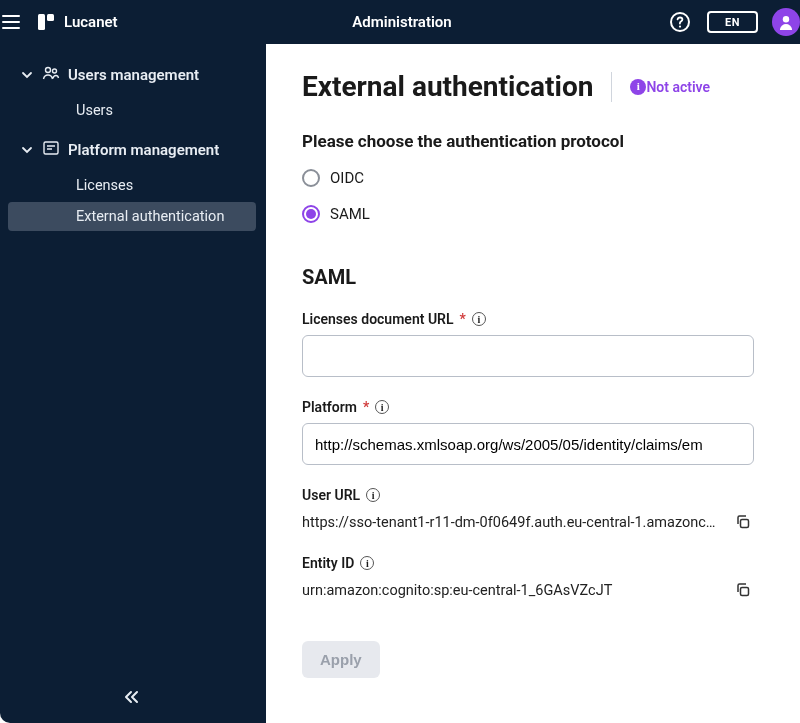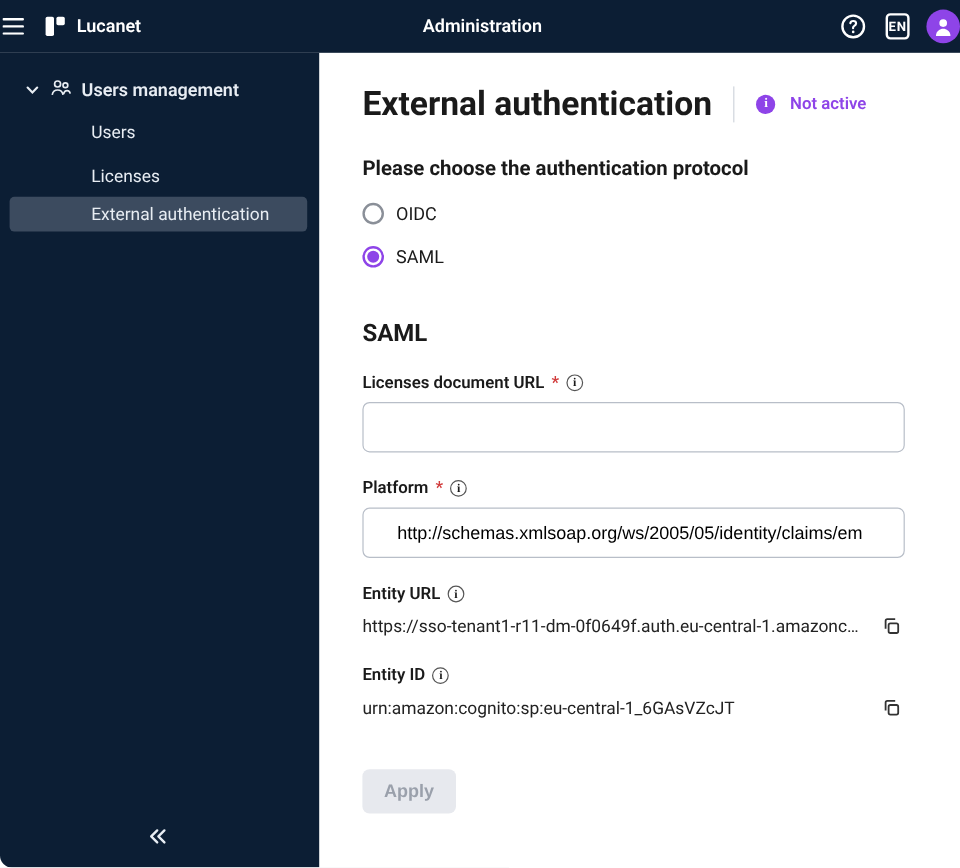--- a/index.html
+++ b/index.html
@@ -15,21 +15,21 @@
       display: flex;
       align-items: center;
       padding: 0 0;
       position: relative;
     }
     .header .burger { width: 22px; height: 22px; display:flex; align-items:center; justify-content:center; cursor:pointer; }
     .header .logo { display:flex; align-items:center; gap:8px; margin-left:14px; font-weight:600; font-size:15px; }
     .header .title { position:absolute; left:4px; right:0; text-align:center; font-weight:600; font-size:15px; pointer-events:none; }
     .header .right { margin-left:auto; display:flex; align-items:center; gap:14px; }
     .icon-btn { width:26px; height:26px; display:flex; align-items:center; justify-content:center; cursor:pointer; border-radius:4px; }
-    .lang-btn { border:2px solid #fff; border-radius:4px; font-size:11px; font-weight:700; width:20px; height:22px; display:flex; align-items:center; justify-content:center; cursor:pointer; letter-spacing:0.5px; }
+    .lang-btn { border:2px solid #fff; border-radius:4px; font-size:11px; font-weight:700; width:51px; height:22px; display:flex; align-items:center; justify-content:center; cursor:pointer; letter-spacing:0.5px; }
     .avatar { width:28px; height:28px; border-radius:50%; background:#8e44e8; display:flex; align-items:center; justify-content:center; cursor:pointer; }
     
     
     .body { display:flex; height: calc(100% - 44px); }
     
     
     .sidebar {
       width: 266px;
       background: #0c1e34;
       color: #e8edf3;
@@ -45,41 +45,41 @@
     .side-item { padding: 6px 8px 6px 68px; font-size:14.5px; cursor:pointer; display:flex; align-items:flex-start; border-radius:4px; margin: 2px 6px 2px 8px; }
     .side-item.active { background:#3c4b5f; }
     
     .sidebar .collapse { margin-top:auto; padding: 10px 0 10px 0; display:flex; justify-content:center; cursor:pointer; }
     
     
     .main { flex:1; padding: 26px 36px 24px 36px; overflow:auto; color:#1a1a1a; }
     .page-head { display:flex; align-items:center; gap:18px; margin-bottom: 28px; }
     .page-title { font-size:28px; font-weight:700; }
     .divider-v { width:1px; height:30px; background:#d0d5dd; }
-    .badge { display:flex; align-items:flex-start; gap:12px; color:#8e44e8; font-weight:600; font-size:14px; }
+    .badge { display:flex; align-items:flex-start; gap:0; color:#8e44e8; font-weight:600; font-size:14px; }
     .badge .info { width:16px; height:16px; border-radius:50%; background:#8e44e8; display:inline-block; position:relative; }
     .badge .info::after { content:"i"; color:#fff; font-weight:700; font-size:11px; position:absolute; left:0; right:0; top:1px; text-align:center; font-family: Georgia, serif; }
     
     .check-row { display:flex; align-items:center; gap:10px; margin-bottom: 28px; font-size:16px; }
     .check { width:18px; height:18px; border-radius:3px; background:#8e44e8; display:flex; align-items:center; justify-content:center; cursor:pointer; flex-shrink:0; }
     
     .section-heading { font-size:17px; font-weight:700; margin-bottom: 18px; }
     
     .radio-row { display:flex; align-items:center; gap:10px; margin-bottom: 18px; font-size:15px; cursor:pointer; }
     .radio { width:18px; height:18px; border-radius:50%; border:2px solid #8a8f98; display:flex; align-items:center; justify-content:center; flex-shrink:0; }
     .radio.checked { border-color:#8e44e8; }
     .radio.checked::after { content:""; width:10px; height:10px; border-radius:50%; background:#8e44e8; }
     
     .saml-h { font-size:20px; font-weight:700; margin-top: 42px; margin-bottom: 22px; }
     
     .field { margin-bottom: 22px; }
     .field-label { font-size:14px; font-weight:600; margin-bottom:8px; display:flex; align-items:center; gap:6px; }
     .req { color:#d13b3b; }
     .info-ic { width:14px; height:14px; border:1.5px solid #555; border-radius:50%; display:inline-flex; align-items:center; justify-content:center; font-size:10px; font-weight:700; font-family: Georgia, serif; cursor:help; }
-    .text-input { width: 452px; height:42px; border:1px solid #b8bec8; border-radius:6px; padding: 0 28px; font-size:15px; outline:none; }
+    .text-input { width: 452px; height:42px; border:1px solid #b8bec8; border-radius:6px; padding: 0 12px; font-size:15px; outline:none; }
     
     .ro-field { margin-bottom: 22px; width: 452px; }
     .ro-row { display:flex; align-items:center; gap:10px; }
     .ro-value { flex:1; font-size:14.5px; color:#222; white-space:nowrap; overflow:hidden; text-overflow:ellipsis; }
     .copy-btn { width:22px; height:22px; display:flex; align-items:center; justify-content:center; cursor:pointer; flex-shrink:0; }
     
     .apply-btn { margin-top: 18px; background:#e7e9ee; color:#9aa0ab; border:none; border-radius:6px; padding: 10px 18px; font-size:15px; font-weight:600; cursor:not-allowed; }
   </style>
 </head>
 <body>
@@ -137,20 +137,34 @@
               </svg>
           </span>
           <span>Users management</span>
         </div>
         <div class="side-item">
           <span>Users</span>
         </div>
       </div>
 
       <div class="side-section">
+        <div class="side-header">
+          <span class="chev">
+            <svg width="12" height="12" viewBox="0 0 12 12">
+                <path d="M2 4l4 4 4-4" stroke="#e8edf3" stroke-width="1.8" fill="none" stroke-linecap="round"></path>
+              </svg>
+          </span>
+          <span>
+            <svg width="18" height="18" viewBox="0 0 18 18" fill="none" stroke="#e8edf3" stroke-width="1.4">
+                <rect x="2" y="3" width="14" height="12" rx="1.5"></rect>
+                <path d="M5 7h8M5 10h5"></path>
+              </svg>
+          </span>
+          <span>Platform management</span>
+        </div>
         <div class="side-item">
           <span>Licenses</span>
         </div>
         <div class="side-item active">
           <span>External authentication</span>
         </div>
       </div>
 
       <div class="collapse">
         <svg width="16" height="16" viewBox="0 0 16 16">
@@ -197,21 +211,21 @@
         <div class="field-label">
           <span>Platform</span>
           <span class="req">*</span>
           <span class="info-ic">i</span>
         </div>
         <input class="text-input" value="http://schemas.xmlsoap.org/ws/2005/05/identity/claims/em" style="">
       </div>
       
       <div class="ro-field">
         <div class="field-label">
-          <span>Entity URL</span>
+          <span>User URL</span>
           <span class="info-ic">i</span>
         </div>
         <div class="ro-row">
           <div class="ro-value">https://sso-tenant1-r11-dm-0f0649f.auth.eu-central-1.amazoncog…</div>
           <div class="copy-btn">
             <svg width="16" height="16" viewBox="0 0 16 16" fill="none" stroke="#333" stroke-width="1.5">
                 <rect x="5.5" y="5.5" width="8" height="8" rx="1.5"></rect>
                 <path d="M3 10V3.5A1.5 1.5 0 0 1 4.5 2H11"></path>
               </svg>
           </div>

